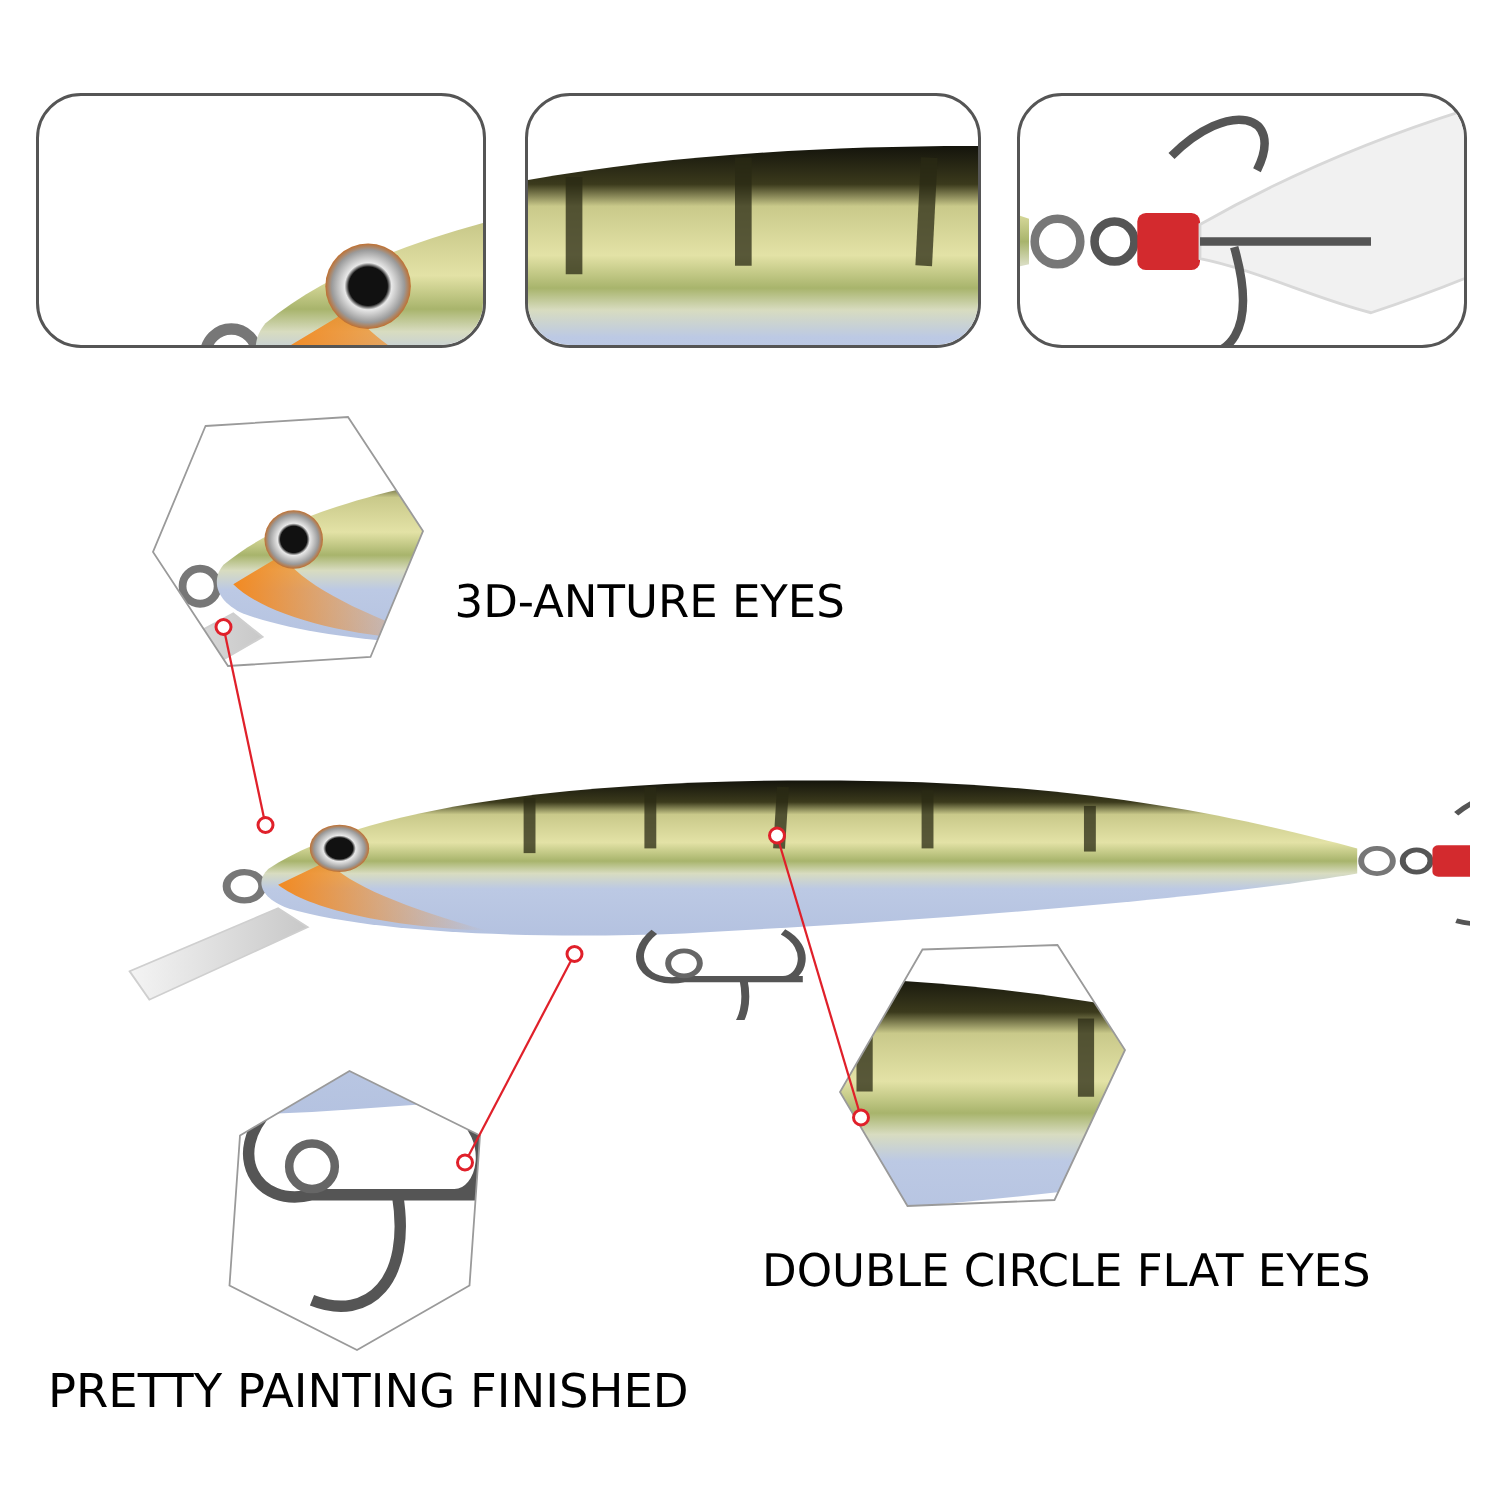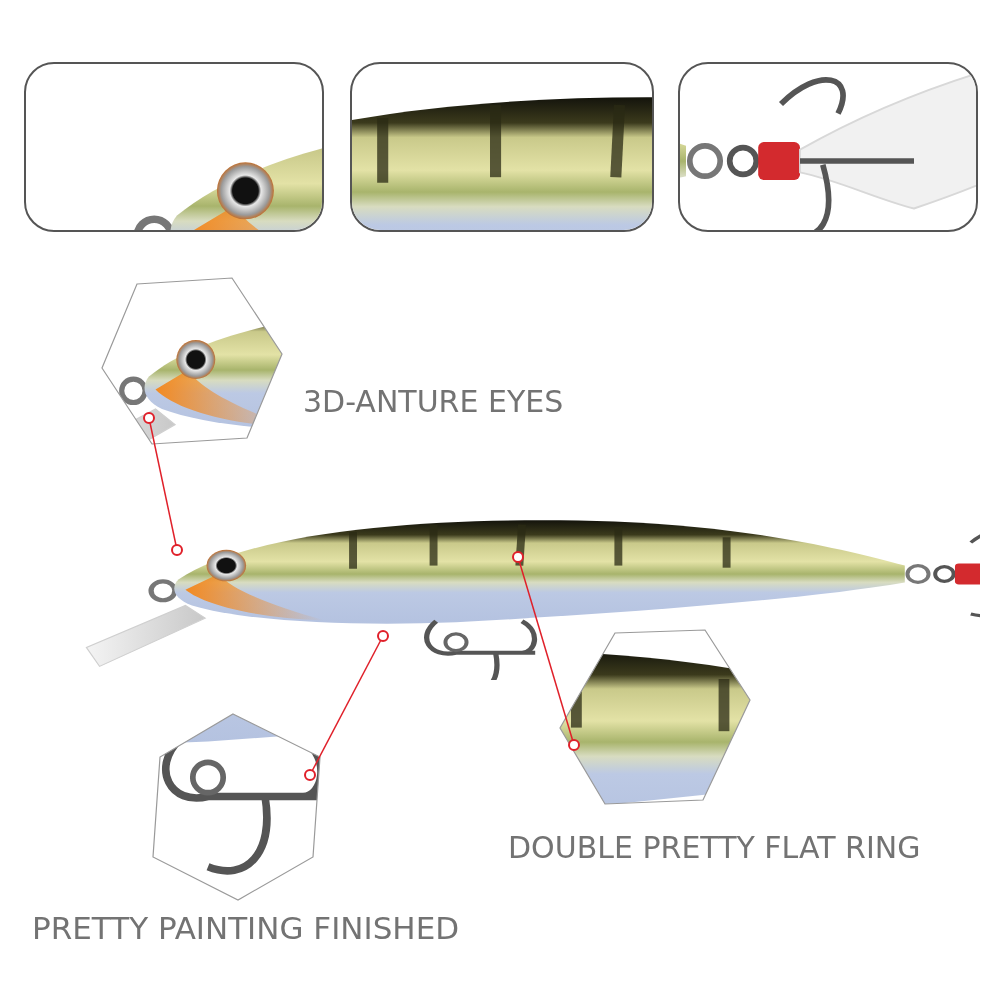--- a/index.html
+++ b/index.html
@@ -1,21 +1,21 @@
 <!DOCTYPE html>
 <html><head>
 <meta charset="utf-8">
 <style>
   html, body { margin: 0; padding: 0; background: #ffffff; }
   body { width: 1000px; height: 1000px; position: relative; overflow: hidden;
          font-family: "Liberation Sans", "DejaVu Sans", sans-serif; }
   .panel { position: absolute; border: 2px solid #555; border-radius: 30px; background: #fff; overflow: hidden; }
   .panel svg, .hex svg, .main-lure svg { display: block; }
   .hex { position: absolute; }
-  .label { position: absolute; color: #737373; font-weight: normal; letter-spacing: 0px; white-space: nowrap;
+  .label { position: absolute; color: #000000; font-weight: normal; letter-spacing: 0px; white-space: nowrap;
            font-family: "DejaVu Sans", "Liberation Sans", sans-serif; }
   .main-lure { position: absolute; left: 60px; top: 480px; width: 920px; height: 200px; }
   .callouts { position: absolute; left: 0; top: 0; width: 1000px; height: 1000px; pointer-events: none; }
 </style>
 </head>
 <body>
 
 <svg width="0" height="0" style="position:absolute">
   <defs>
     <linearGradient id="bodyGrad" x1="0" y1="0" x2="0" y2="1">
@@ -164,14 +164,14 @@
     <line x1="518" y1="557" x2="574" y2="745"></line>
     <circle cx="518" cy="557" r="5" stroke-width="2"></circle>
     <circle cx="574" cy="745" r="5" stroke-width="2"></circle>
     <line x1="383" y1="636" x2="310" y2="775"></line>
     <circle cx="383" cy="636" r="5" stroke-width="2"></circle>
     <circle cx="310" cy="775" r="5" stroke-width="2"></circle>
   </g>
 </svg>
 
 <div class="label" style="left:303px;top:384px;font-size:30px;">3D-ANTURE EYES</div>
-<div class="label" style="left:508px;top:830px;font-size:30px;">DOUBLE PRETTY FLAT RING</div>
+<div class="label" style="left:508px;top:830px;font-size:30px;">DOUBLE CIRCLE FLAT EYES</div>
 <div class="label" style="left:32px;top:910px;font-size:31px;">PRETTY PAINTING FINISHED</div>
 
 </body></html>

